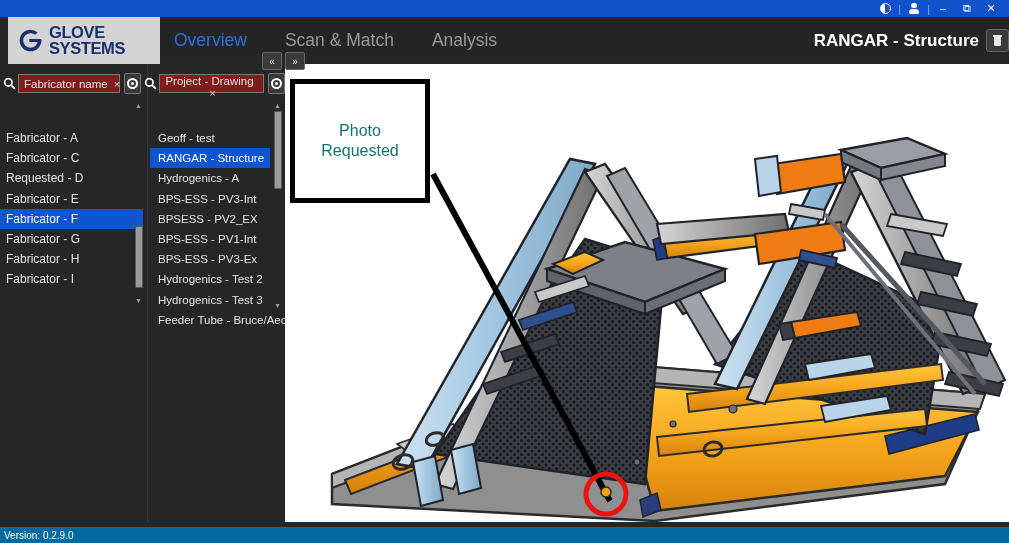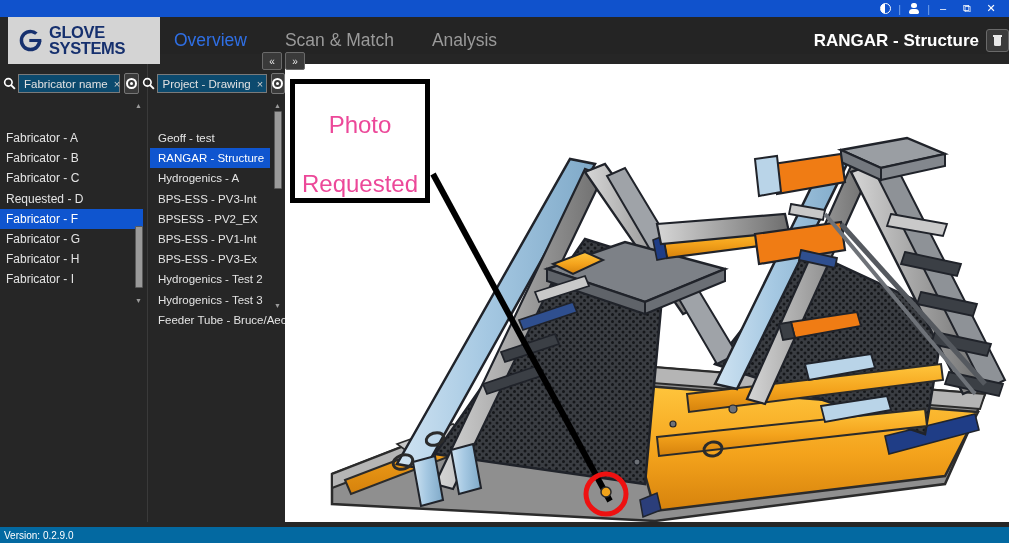--- a/index.html
+++ b/index.html
@@ -43,26 +43,26 @@
 
   
   .collapse-grp{position:absolute;left:262px;top:52px;display:flex;gap:3px;z-index:6;}
   .chev{width:18px;height:16px;background:#3a3a3a;border:1px solid #6a6a6a;border-radius:2px;
         color:#e6e6e6;font-size:10px;display:flex;align-items:center;justify-content:center;}
 
   
   .searchbar{position:absolute;left:0;top:70px;width:285px;height:27px;display:flex;align-items:center;}
   .mag{width:16px;height:22px;display:flex;align-items:center;justify-content:center;margin-left:3px;}
   .mag svg{display:block;}
-  .sbox{height:19px;border:1px solid #7a7a7a;background:#0c4a6e;display:flex;align-items:center;
+  .sbox{height:19px;border:1px solid #7a7a7a;background:#7f1d1d;display:flex;align-items:center;
         padding:0 9px 0 5px;box-sizing:border-box;margin-left:2px;}
   .sbox .val{font-size:11.5px;color:#e2e2e2;white-space:nowrap;}
   .sbox .clr{color:#cfcfcf;font-size:11px;margin-left:6px;}
   .sb1{width:102px;}
-  .sb2{width:110px;}
+  .sb2{width:110px;flex-direction:column;}
   .gearbtn{width:19px;height:19px;background:#3a3a3a;border:1px solid #767676;border-radius:2px;
            margin-left:4px;display:flex;align-items:center;justify-content:center;}
   .gear-ic{width:11px;height:11px;border-radius:50%;border:2px solid #fff;box-sizing:border-box;
            display:flex;align-items:center;justify-content:center;}
   .gear-ic i{width:3px;height:3px;border-radius:50%;background:#fff;display:block;}
 
   
   .list{position:absolute;top:100px;margin-top:28px;}
   .list-fab{left:0;width:143px;}
   .list-prj{left:150px;width:120px;}
@@ -83,21 +83,21 @@
   .sb-prj{left:272px;top:100px;height:210px;background:transparent;}
 
   
   .viewport{position:absolute;left:285px;top:64px;width:724px;height:458px;background:#ffffff;overflow:hidden;}
   .vp-svg{position:absolute;left:0;top:0;}
 
   
   .callout{position:absolute;left:290px;top:79px;width:140px;height:124px;background:#ffffff;
            border:5px solid #000000;box-sizing:border-box;display:flex;flex-direction:column;
            align-items:center;justify-content:center;line-height:1.28;z-index:5;}
-  .callout div{font-size:24px;color:#ec4899;margin-top:28px;}
+  .callout div{font-size:16px;color:#0f766e;}
 
   
   .statusbar{position:absolute;left:0;bottom:0;width:1009px;height:16px;background:#0369a1;
              display:flex;align-items:center;}
   .statusbar .ver{font-size:10px;color:#ffffff;padding-left:4px;}
 
   .dark-left{position:absolute;left:0;top:64px;width:285px;height:458px;background:#262626;}
   .divider{position:absolute;left:147px;top:64px;width:1px;height:458px;background:#3a3a3a;}
 </style>
 </head>
@@ -189,23 +189,23 @@
     </div>
     <div class="gearbtn">
       <span class="gear-ic">
           <i></i>
         </span>
     </div>
   </div>
 
   <div class="list list-fab">
     <div class="row">Fabricator - A</div>
-    <div class="row">Fabricator - B</div>
     <div class="row">Fabricator - C</div>
     <div class="row">Requested - D</div>
+    <div class="row">Fabricator - E</div>
     <div class="row sel">Fabricator - F</div>
     <div class="row">Fabricator - G</div>
     <div class="row">Fabricator - H</div>
     <div class="row">Fabricator - I</div>
   </div>
 
   <div class="sbar sb-fab">
     <div class="arw" style="top:0">▲</div>
     <div class="thumb" style="top:126px;height:62px;"></div>
     <div class="arw" style="bottom:0">▼</div>

